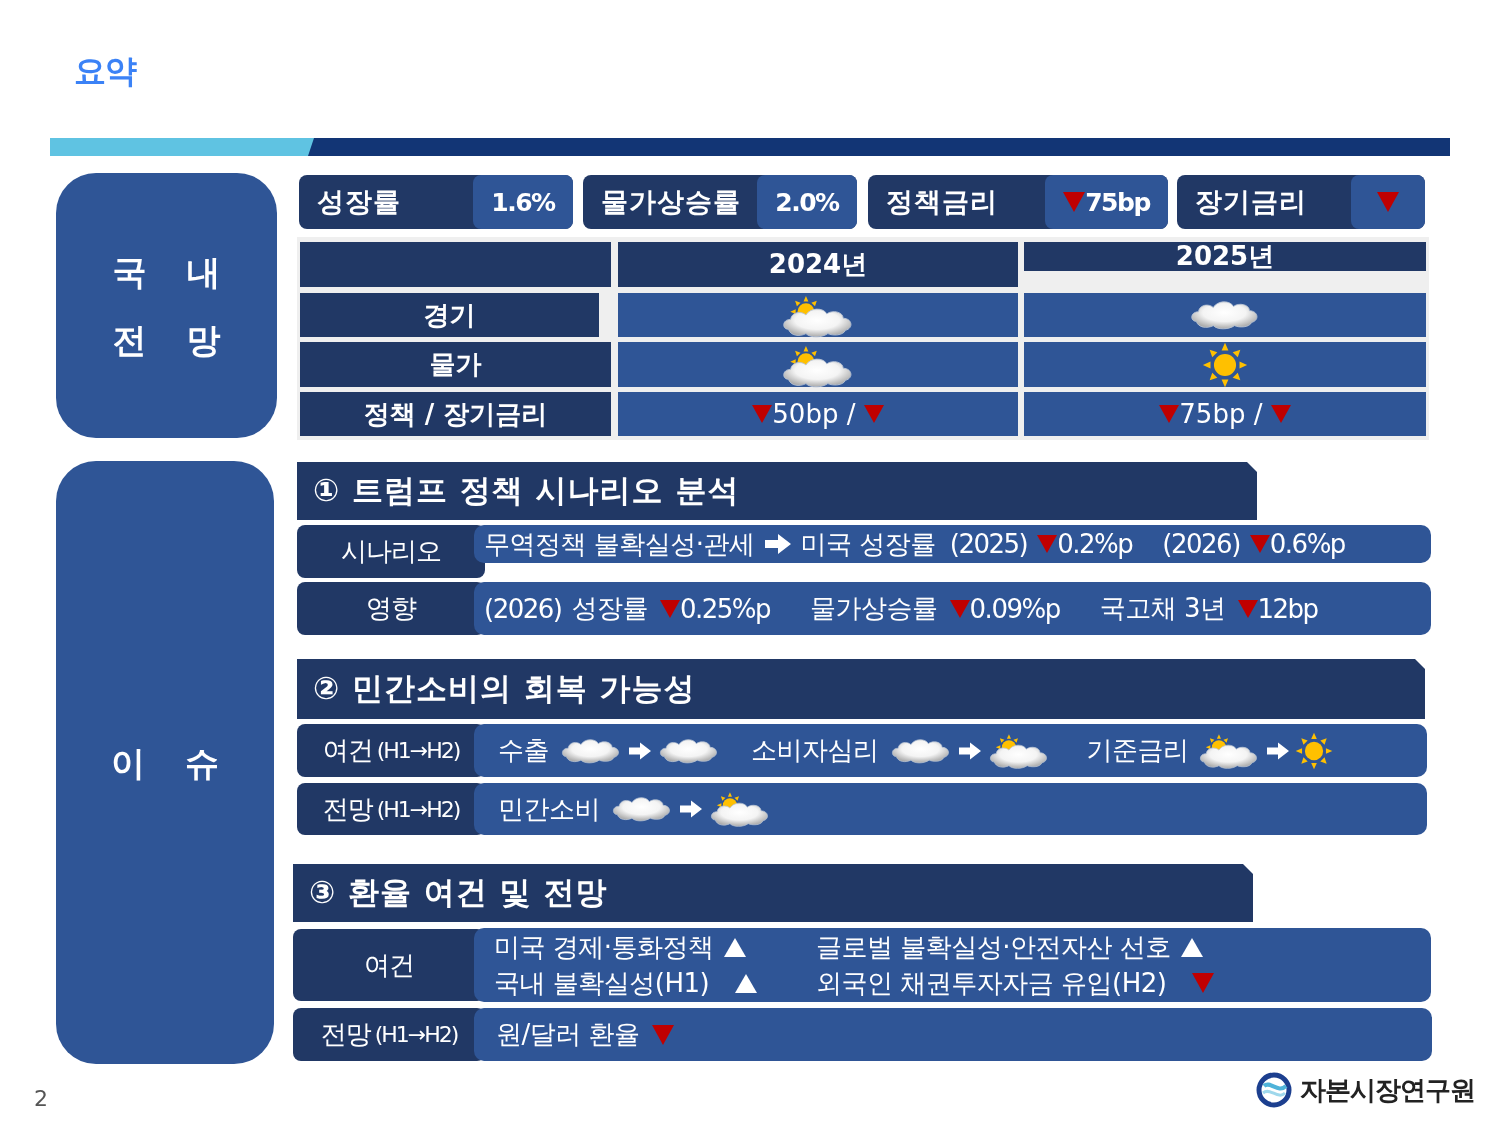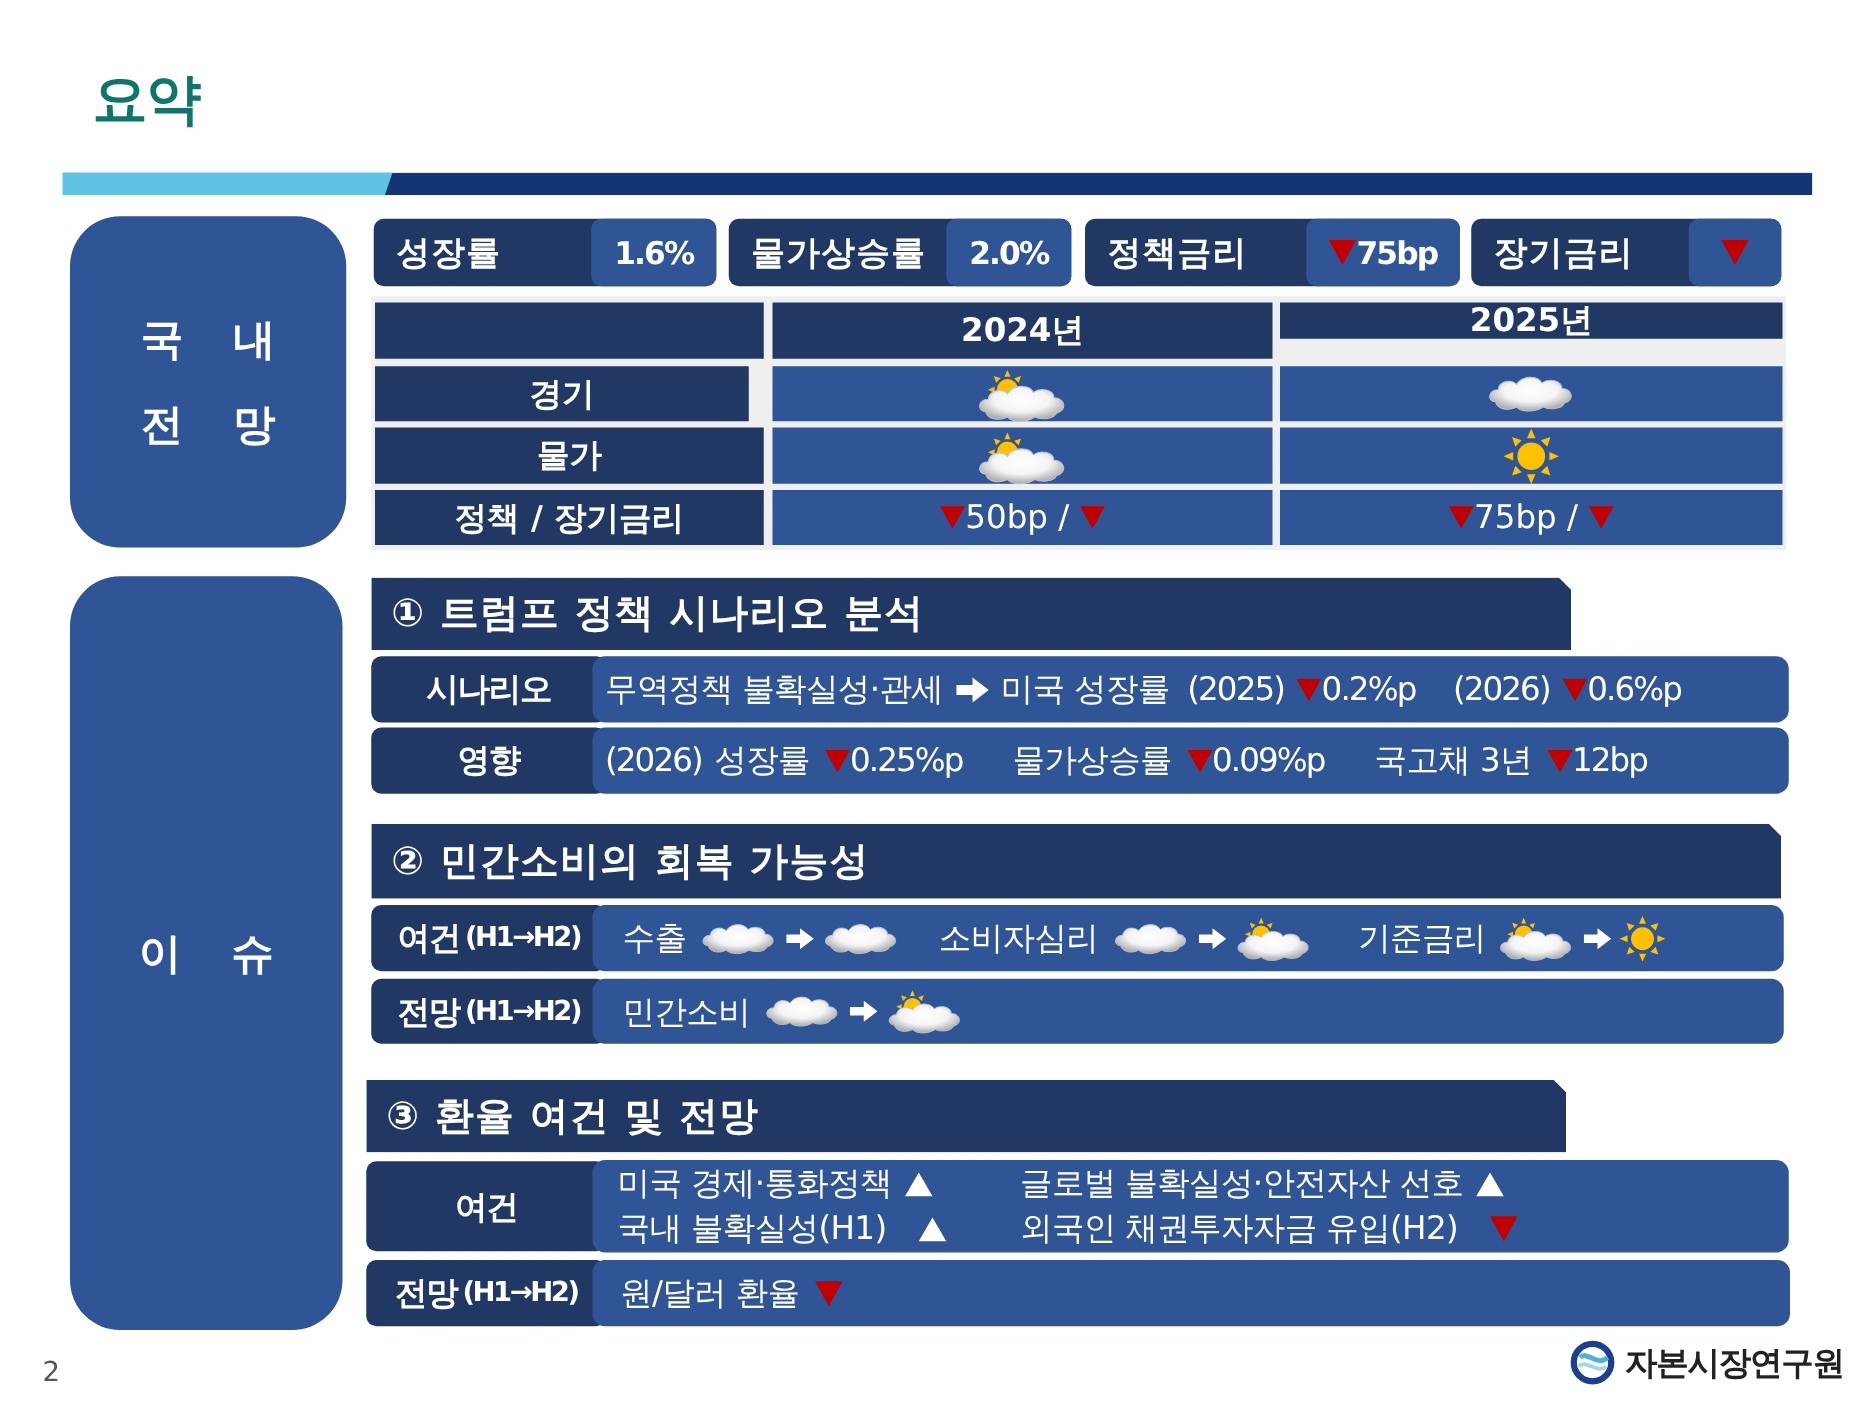--- a/index.html
+++ b/index.html
@@ -1,19 +1,19 @@
 <!DOCTYPE html>
 <html><head>
 <meta charset="utf-8">
 <style>
   * { box-sizing: border-box; margin: 0; padding: 0; }
   html, body { width: 1500px; height: 1125px; background: #ffffff; overflow: hidden; }
   body { position: relative; font-family: "DejaVu Sans", "Liberation Sans", sans-serif; color: #fff; }
 
-  .title { position: absolute; left: 74px; top: 50px; font-size: 44px; font-weight: bold; color: #0f766e; letter-spacing: -1px; text-align: right; }
+  .title { position: absolute; left: 74px; top: 50px; font-size: 32px; font-weight: bold; color: #3b82f6; letter-spacing: -1px; text-align: right; }
 
   .rule { position: absolute; left: 50px; top: 138px; width: 1400px; height: 18px; }
   .rule .light { position: absolute; left: 0; top: 0; width: 264px; height: 18px; background: #5fc3e2; }
   .rule .dark { position: absolute; left: 258px; top: 0; right: 0; height: 18px; background: #123575; clip-path: polygon(6px 0, 100% 0, 100% 100%, 0 100%); }
 
   .side-box { position: absolute; background: #2f5596; border-radius: 40px; display: flex; align-items: center; justify-content: center; }
   .side-box .label { font-size: 34px; font-weight: bold; line-height: 68px; text-align: center; letter-spacing: 14px; padding-left: 14px; color: #fff; }
 
   .kpi { position: absolute; top: 175px; height: 54px; border-radius: 8px; background: #213865; display: flex; align-items: center; }
   .kpi .k-label { font-size: 27px; font-weight: bold; padding-left: 18px; white-space: nowrap; letter-spacing: 1px; }
@@ -24,21 +24,21 @@
   .tri-up { display: inline-block; width: 0; height: 0; border-left: 11px solid transparent; border-right: 11px solid transparent; border-bottom: 19px solid #ffffff; vertical-align: middle; }
 
   .grid { position: absolute; left: 297px; top: 237px; width: 1132px; height: 203px; background: #efefef; }
   .cell { position: absolute; display: flex; align-items: center; justify-content: center; font-size: 26px; font-weight: bold; }
   .cell.hd { background: #213865; }
   .cell.rh { background: #213865; }
   .cell.bd { background: #2f5596; font-weight: normal; }
 
   .sec-head { position: absolute; background: #213865; clip-path: polygon(0 0, calc(100% - 10px) 0, 100% 10px, 100% 100%, 0 100%); display: flex; align-items: center; padding-left: 16px; font-size: 31px; font-weight: bold; letter-spacing: 1px; }
 
-  .row-label { position: absolute; background: #213865; border-radius: 8px; display: flex; align-items: center; justify-content: center; font-size: 26px; font-weight: bold; letter-spacing: -1px; white-space: nowrap; }
+  .row-label { position: absolute; background: #213865; border-radius: 8px; display: flex; align-items: center; justify-content: center; font-size: 26px; font-weight: normal; letter-spacing: -1px; white-space: nowrap; }
   .row-label .sub { font-size: 22px; letter-spacing: -2px; margin-left: 4px; }
   .row-body { position: absolute; background: #2f5596; border-radius: 10px; display: flex; align-items: center; padding-left: 10px; font-size: 26px; white-space: nowrap; letter-spacing: -0.5px; }
   .row-body .num { letter-spacing: -1.5px; }
   .gap-s { display: inline-block; width: 14px; }
   .gap-m { display: inline-block; width: 30px; }
   .gap-l { display: inline-block; width: 40px; }
 
   .arrow-right { display: inline-block; vertical-align: middle; margin: 0 10px; }
   .wx { display: inline-block; vertical-align: middle; }
 
@@ -167,21 +167,21 @@
 
 <div class="side-box" style="left:56px; top:461px; width:218px; height:603px;">
   <div class="label">
     <div>이 슈</div>
   </div>
 </div>
 
 <div class="sec-head" style="left:297px; top:462px; width:960px; height:58px;">① 트럼프 정책 시나리오 분석</div>
 
 <div class="row-label" style="left:297px; top:525px; width:188px; height:53px;">시나리오</div>
-<div class="row-body" style="left:474px; top:525px; width:957px; height:53px;">
+<div class="row-body" style="left:474px; top:525px; width:957px; height:38px;">
   <span>무역정책 불확실성·관세</span>
   <svg class="arrow-right" width="26" height="20" viewBox="0 0 26 20">
       <polygon points="0,6 13,6 13,0 26,10 13,20 13,14 0,14" fill="#fff"></polygon>
     </svg>
   <span>미국 성장률</span>
   <span class="gap-s"></span>
   <span class="num">(2025)</span>
   <span class="tri-down sm" style="margin-left:10px;"></span>
   <span class="num">0.2%p</span>
   <span class="gap-m"></span>

